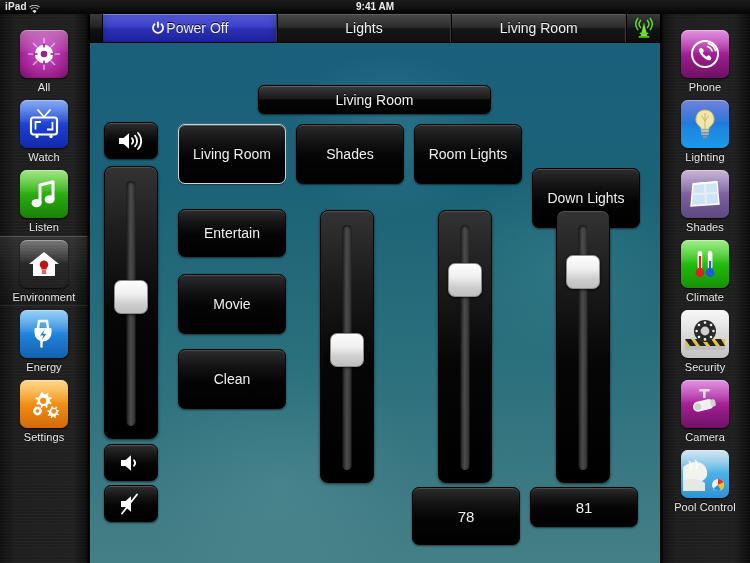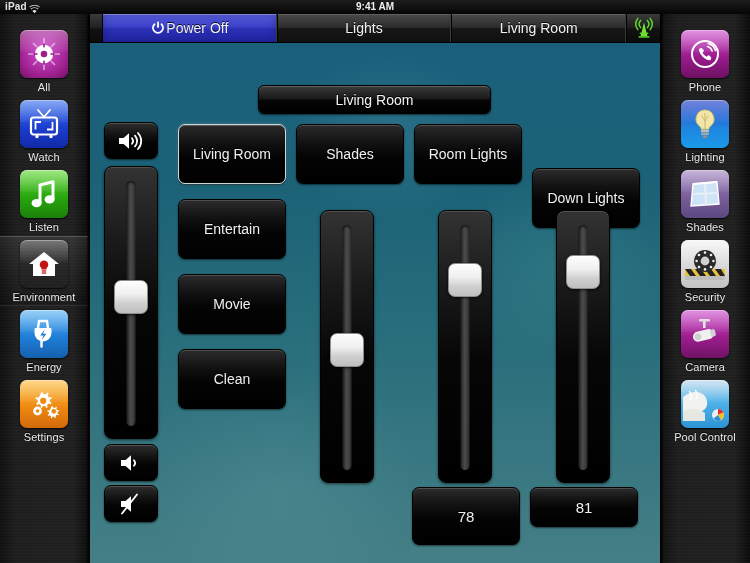--- a/index.html
+++ b/index.html
@@ -304,20 +304,37 @@
           <svg width="34" height="32" viewBox="0 0 34 32">
             <path d="M5 6 L29 4 L31 26 L3 28 Z" fill="#cfe3f7" stroke="#fff" stroke-width="1.4"></path>
             <path d="M17 5 L18 27" stroke="#e8eef6" stroke-width="2"></path>
             <path d="M4 16 L30 15" stroke="#e8eef6" stroke-width="2"></path>
             <path d="M5 6 L29 4" stroke="#fff" stroke-width="2"></path>
           </svg>
         </div>
         <div class="rail-label">Shades</div>
       </div>
 
+      <div class="rail-item">
+        <div class="rail-icon" style="background:linear-gradient(180deg,#6ee24a,#1fb80c 55%,#179006);">
+          <svg width="34" height="34" viewBox="0 0 34 34">
+            <g>
+              <rect x="9.6" y="4" width="4.6" height="18" rx="2.3" fill="#fff"></rect>
+              <circle cx="11.9" cy="25.5" r="4.4" fill="#e02020"></circle>
+              <rect x="10.8" y="9" width="2.2" height="14" fill="#e02020"></rect>
+            </g>
+            <g>
+              <rect x="19.8" y="4" width="4.6" height="18" rx="2.3" fill="#fff"></rect>
+              <circle cx="22.1" cy="25.5" r="4.4" fill="#1a5ee0"></circle>
+              <rect x="21" y="14" width="2.2" height="9" fill="#1a5ee0"></rect>
+            </g>
+          </svg>
+        </div>
+        <div class="rail-label">Climate</div>
+      </div>
 
       <div class="rail-item">
         <div class="rail-icon" style="background:linear-gradient(180deg,#f2f2f2,#d8d8d8 55%,#c2c2c2);">
           <svg width="40" height="34" viewBox="0 0 40 34">
             <rect x="0" y="22" width="40" height="7" fill="#e8c23a"></rect>
             <g fill="#222">
               <path d="M0 22 L5 29 L11 29 L6 22 Z"></path>
               <path d="M10 22 L15 29 L21 29 L16 22 Z"></path>
               <path d="M20 22 L25 29 L31 29 L26 22 Z"></path>
               <path d="M30 22 L35 29 L40 29 L36 22 Z"></path>
@@ -423,21 +440,21 @@
     <div class="dbtn" style="left:206px; top:110px; width:108px; height:60px;">
       <span>Shades</span>
     </div>
     <div class="dbtn" style="left:324px; top:110px; width:108px; height:60px;">
       <span>Room Lights</span>
     </div>
     <div class="dbtn" style="left:442px; top:110px; width:108px; height:60px;margin-top:44px;">
       <span>Down Lights</span>
     </div>
 
-    <div class="dbtn" style="left:88px; top:185px; width:108px; height:60px;">
+    <div class="dbtn" style="left:88px; top:195px; width:108px; height:48px;">
       <span>Entertain</span>
     </div>
     <div class="dbtn" style="left:88px; top:260px; width:108px; height:60px;">
       <span>Movie</span>
     </div>
     <div class="dbtn" style="left:88px; top:335px; width:108px; height:60px;">
       <span>Clean</span>
     </div>
 
     <div class="ibtn" style="left:14px; top:108px; width:54px; height:37px;">

